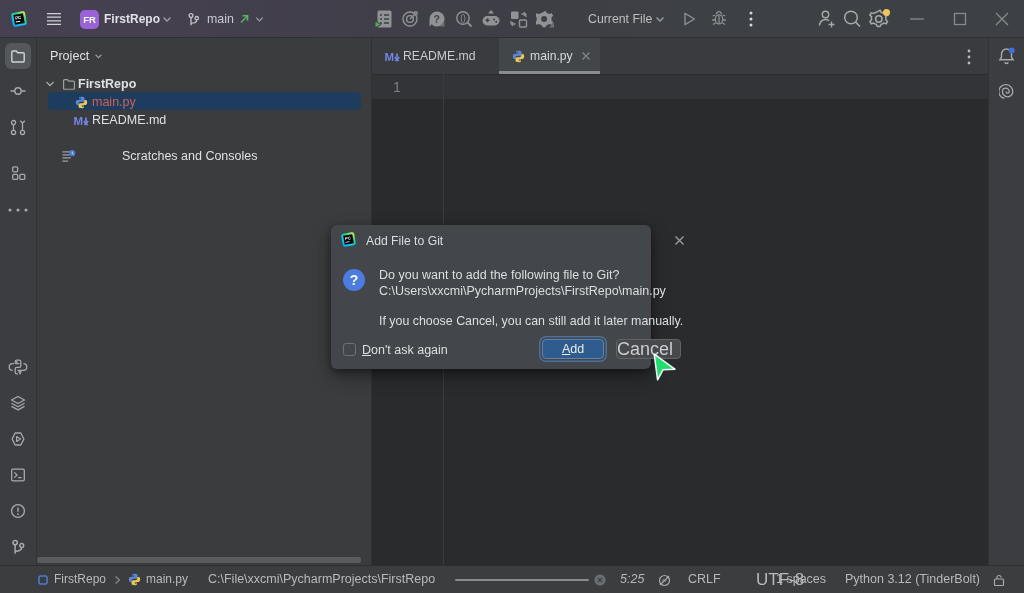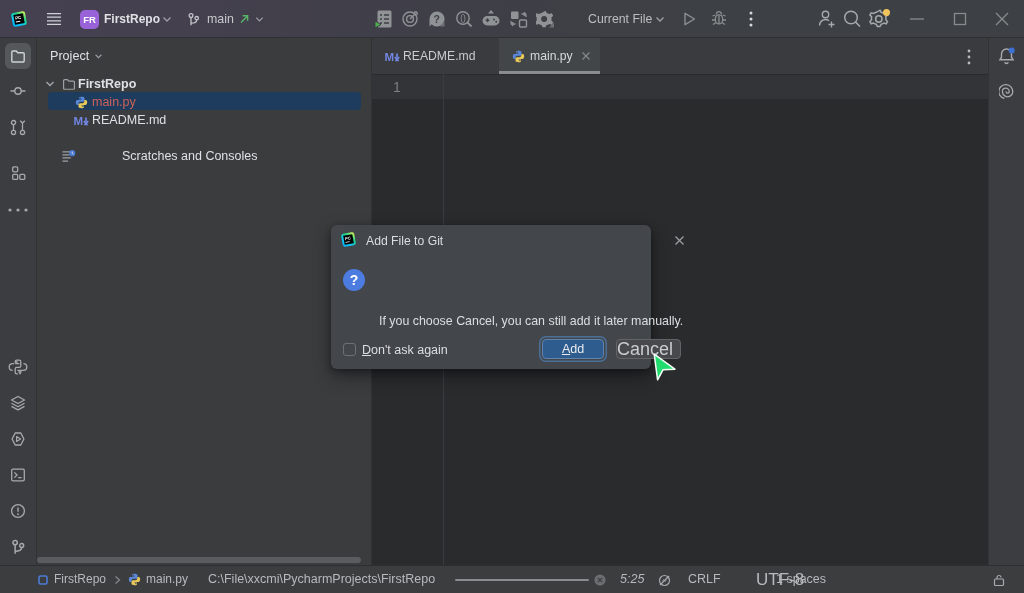--- a/index.html
+++ b/index.html
@@ -379,20 +379,21 @@
     </svg>
     <div class="st" style="left:620px;font-size:12.5px;font-style:italic;">5:25</div>
     <svg class="abs" style="left:658px;top:8px" width="13" height="13" viewBox="0 0 13 13">
       <circle cx="6.5" cy="6.5" r="5" fill="none" stroke="#a7aaad" stroke-width="1.2"></circle>
       <path d="M2 11 L11 2" stroke="#a7aaad" stroke-width="1.2"></path>
       <path d="M4.5 6.5 c.6 -1 1.2 -1 1.8 0 c.6 1 1.2 1 1.8 0" stroke="#a7aaad" stroke-width="1" fill="none"></path>
     </svg>
     <div class="st" style="left:688px;font-size:12.5px;">CRLF</div>
     <div class="st" style="left:756px;font-size:17px;text-align:center;">UTF-8</div>
     <div class="st" style="left:776px;font-size:12.5px;">1 spaces</div>
+    <div class="st" style="left:845px;font-size:12.5px;">Python 3.12 (TinderBolt)</div>
     <svg class="abs" style="left:993px;top:8px" width="12" height="13" viewBox="0 0 12 13">
       <rect x="1.5" y="5" width="9" height="6.5" rx="1" fill="none" stroke="#a7aaad" stroke-width="1.2"></rect>
       <path d="M4 5 V3.5 a2 2 0 0 1 4 0" fill="none" stroke="#a7aaad" stroke-width="1.2"></path>
     </svg>
   </div>
   <div id="dlg" class="abs">
 
     <svg class="abs" style="left:9px;top:6px" width="17" height="17" viewBox="0 0 18 18">
       <g transform="rotate(-10 9 9)">
         <rect x="2" y="2" width="14" height="14" rx="2.5" fill="url(#pcg1)"></rect>
@@ -400,20 +401,21 @@
         <text x="5.4" y="9.2" font-size="4.4" font-weight="bold" fill="#fff" font-family="Liberation Sans">PC</text>
         <rect x="5.4" y="11" width="4.4" height="0.9" fill="#fff"></rect>
       </g>
     </svg>
     <div class="abs" style="left:35px;top:9px;font-size:12.2px;color:#dadde0;">Add File to Git</div>
     <svg class="abs" style="left:343px;top:10px" width="11" height="11" viewBox="0 0 11 11">
         <path d="M1.5 1.5 L9.5 9.5 M9.5 1.5 L1.5 9.5" stroke="#9da1a4" stroke-width="1.2"></path>
       </svg>
 
     <div class="abs" style="left:12px;top:44px;width:22px;height:22px;border-radius:50%;background:#4d7ce0;color:#fff;font-size:14px;font-weight:bold;text-align:center;line-height:22px;">?</div>
+    <div class="abs" style="left:48px;top:43px;font-size:12.5px;line-height:15.5px;color:#dcdfe2;white-space:nowrap;">Do you want to add the following file to Git?<br>C:\Users\xxcmi\PycharmProjects\FirstRepo\main.py</div>
     <div class="abs" style="left:48px;top:89px;font-size:12.4px;color:#dcdfe2;white-space:nowrap;">If you choose Cancel, you can still add it later manually.</div>
 
     <div class="abs" style="left:12px;top:118px;width:13px;height:13px;border:1px solid #6e7174;border-radius:3px;"></div>
     <div class="abs" style="left:31px;top:118px;font-size:12.5px;color:#dcdfe2;"><span style="text-decoration:underline">D</span>on't ask again</div>
 
     <div class="abs" style="left:211px;top:114px;width:62px;height:20px;background:#2f5c8e;border:1px solid #5f83ad;border-radius:4px;box-shadow:0 0 0 1.5px #43464a, 0 0 0 3px #4a709a;color:#e8ebee;font-size:12.5px;text-align:center;line-height:19px;"><span style="text-decoration:underline">A</span>dd</div>
     <div class="abs" style="left:285px;top:114px;width:65px;height:20px;background:#47494c;border:1px solid #606466;border-radius:4px;color:#c9ccd0;font-size:18px;line-height:19px;">Cancel</div>
   </div>
 
   <svg class="abs" style="left:653px;top:353px" width="25" height="29" viewBox="0 0 25 29">

